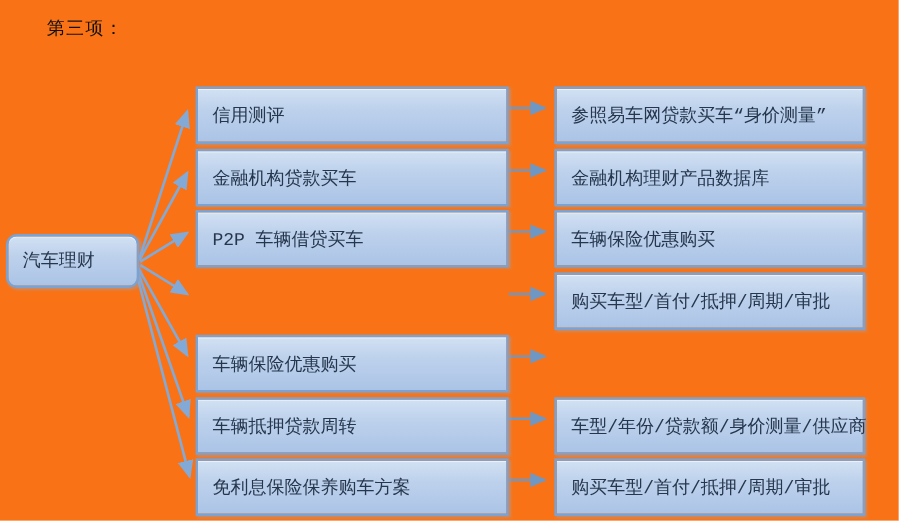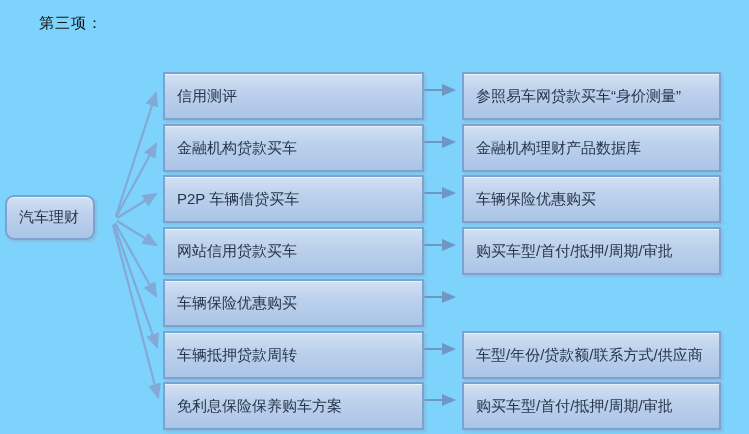--- a/index.html
+++ b/index.html
@@ -1,39 +1,39 @@
 <!DOCTYPE html>
 <html><head>
 <meta charset="utf-8">
 <style>
   html,body{margin:0;padding:0;background:#fff;}
   #stage{
     position:relative;
     width:749px;height:434px;
-    background:#7dd3fc;
-    font-family:Liberation Sans, sans-serif;
+    background:#f97316;
+    font-family:Liberation Mono, monospace;
     overflow:hidden;
   }
   #title{
     position:absolute;left:39px;top:14px;
     font-size:15px;color:#111;letter-spacing:1px;
   }
   .box{
     position:absolute;height:48px;box-sizing:border-box;
     display:flex;align-items:center;
     padding:0 8px 0 12px;
     background:linear-gradient(180deg,#d2e1f3 0%,#bdd1ec 40%,#abc4e6 100%);
     border:2px solid #7ba2d0;
     box-shadow:1.5px 1.5px 2px rgba(150,165,190,0.45), inset 0 1px 0 rgba(255,255,255,0.55);
     color:#26374d;font-size:15px;white-space:nowrap;
   }
   .mid{left:163px;width:261px;}
   .right{left:462px;width:259px;}
   #root{
-    left:5px;top:195px;width:90px;height:45px;
+    left:5px;top:195px;width:111px;height:45px;
     border-radius:9px;
   }
   .r1{top:72px;} .r2{top:124px;} .r3{top:175px;text-align:right;} .r4{top:227px;}
   .r5{top:279px;} .r6{top:331px;} .r7{top:382px;}
   #arrows{position:absolute;left:0;top:0;width:749px;height:434px;}
 </style>
 </head>
 <body>
 
 <div id="stage">
@@ -65,25 +65,24 @@
     <line x1="424" y1="297" x2="454" y2="297" stroke="#6f97c4" stroke-width="2" marker-end="url(#headConn)"></line>
     <line x1="424" y1="349" x2="454" y2="349" stroke="#6f97c4" stroke-width="2" marker-end="url(#headConn)"></line>
     <line x1="424" y1="400" x2="454" y2="400" stroke="#6f97c4" stroke-width="2" marker-end="url(#headConn)"></line>
   </svg>
 
   <div class="box" id="root">汽车理财</div>
 
   <div class="box mid r1">信用测评</div>
   <div class="box mid r2">金融机构贷款买车</div>
   <div class="box mid r3">P2P 车辆借贷买车</div>
-  <div class="box mid r4">网站信用贷款买车</div>
   <div class="box mid r5">车辆保险优惠购买</div>
   <div class="box mid r6">车辆抵押贷款周转</div>
   <div class="box mid r7">免利息保险保养购车方案</div>
 
   <div class="box right r1">参照易车网贷款买车“身价测量”</div>
   <div class="box right r2">金融机构理财产品数据库</div>
   <div class="box right r3">车辆保险优惠购买</div>
   <div class="box right r4">购买车型/首付/抵押/周期/审批</div>
-  <div class="box right r6">车型/年份/贷款额/联系方式/供应商</div>
+  <div class="box right r6">车型/年份/贷款额/身价测量/供应商</div>
   <div class="box right r7">购买车型/首付/抵押/周期/审批</div>
 
 </div>
 
 </body></html>

